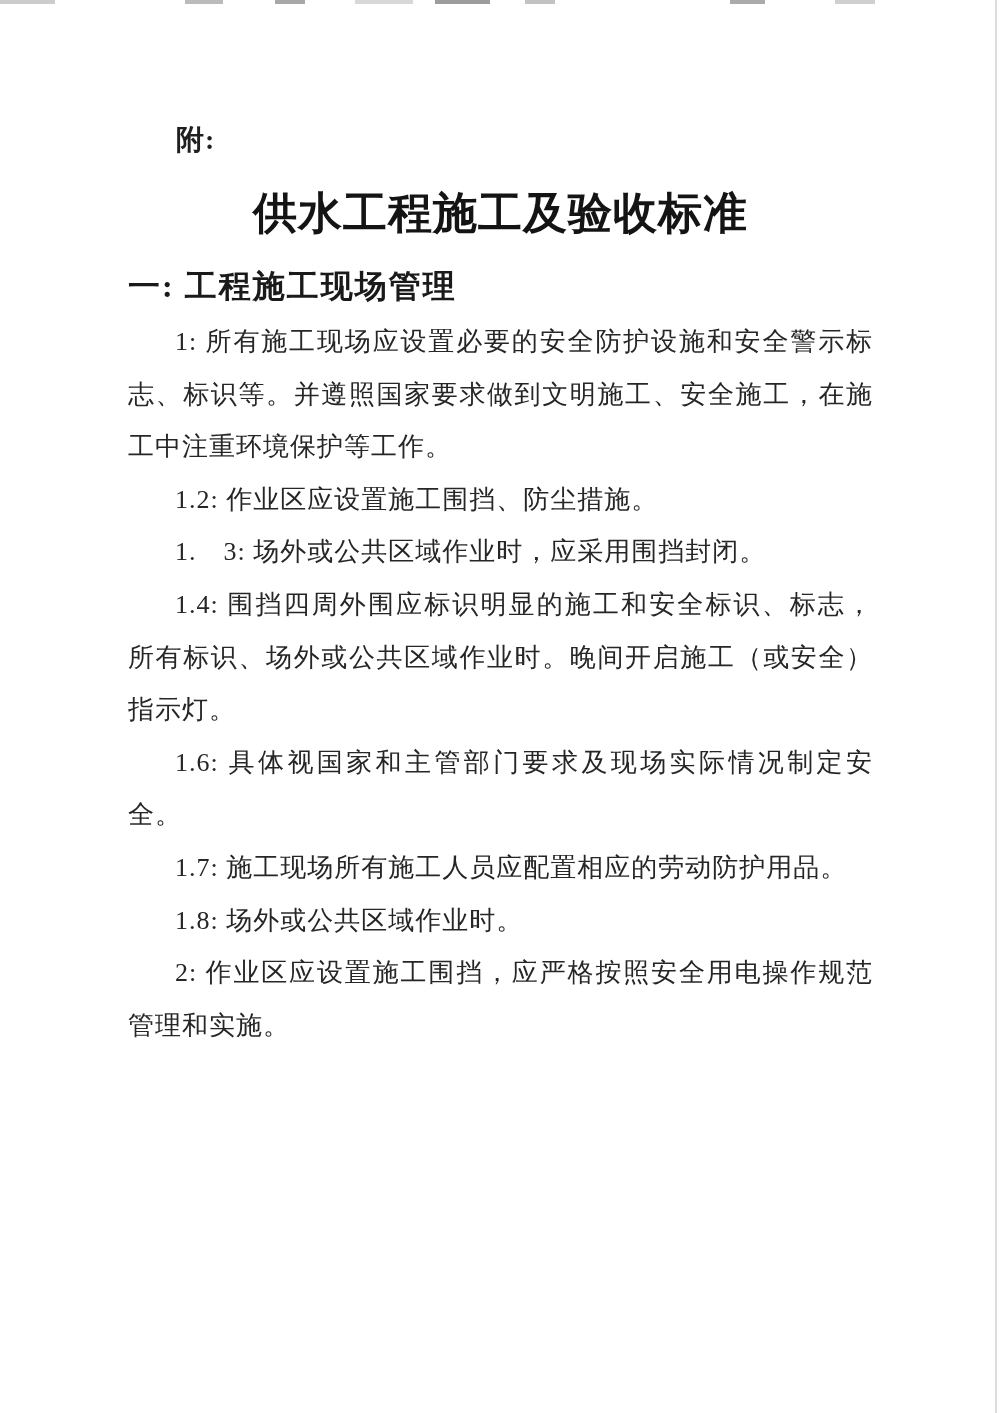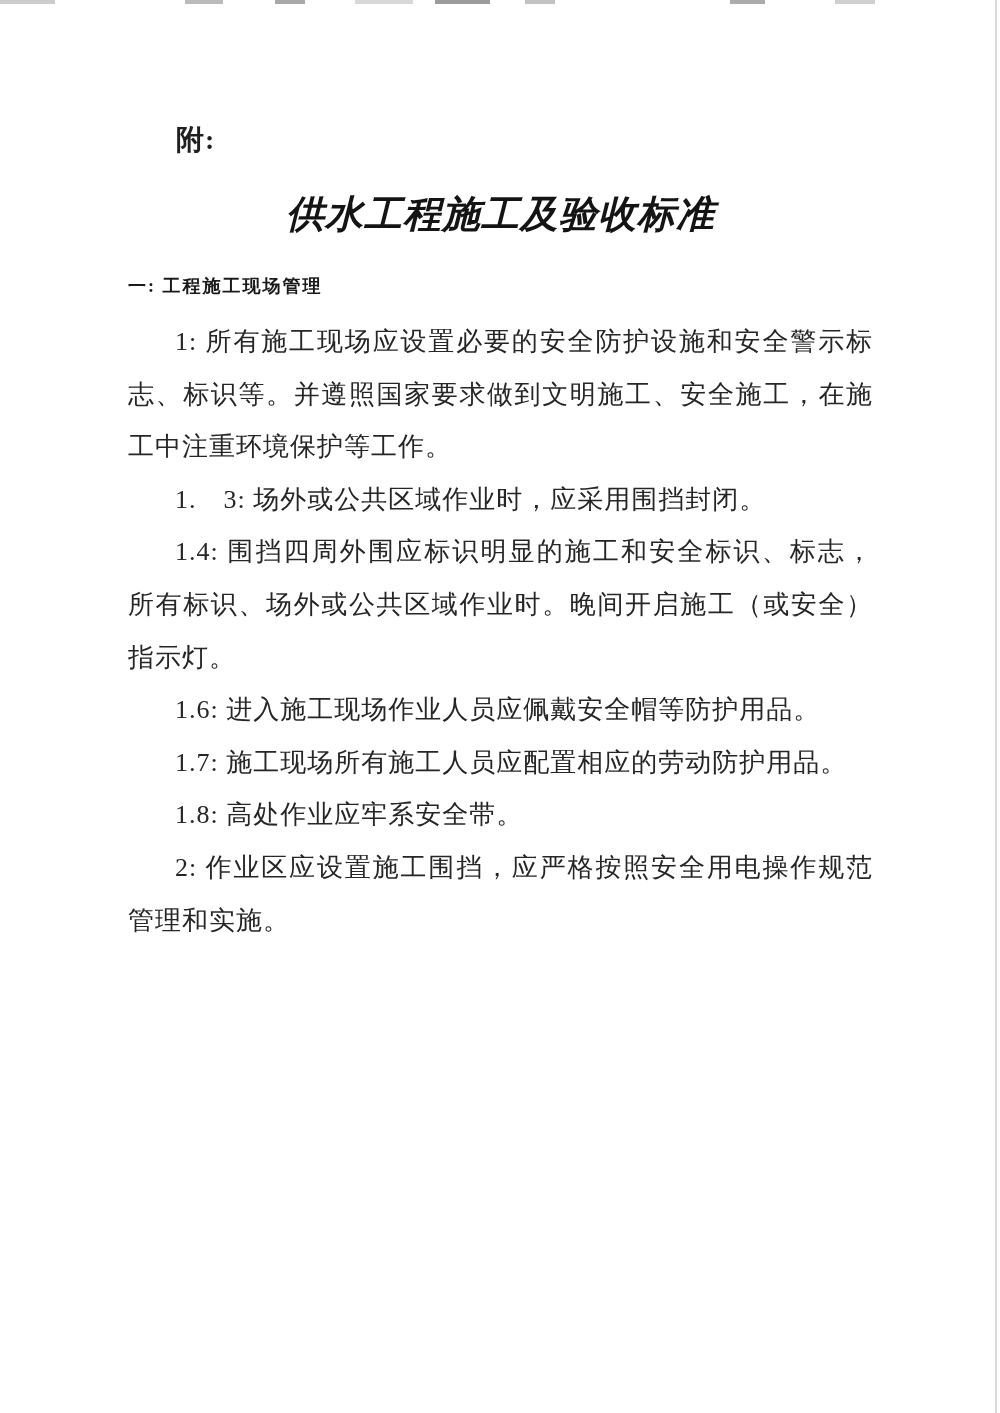--- a/index.html
+++ b/index.html
@@ -52,31 +52,30 @@
   }
   .attachment-label {
     font-size: 28px;
     font-weight: 600;
     line-height: 36px;
     margin: 0 0 0 48px;
     letter-spacing: 1px;
   }
   .doc-title {
     margin: 32px 0 4px 0;
-    font-size: 38px;
+    font-size: 44px;
     font-weight: 700;
     text-align: center;
     line-height: 48px;
     letter-spacing: 1px;
     color: #141414;
-    font-style: italic;
   }
   .section-heading {
     margin: 30px 0 0 0;
-    font-size: 18px;
+    font-size: 32px;
     font-weight: 700;
     line-height: 36px;
     letter-spacing: 2px;
     color: #1a1a1a;
   }
   .body-text {
     margin-top: 12px;
   }
   .body-text p {
     margin: 0;
@@ -107,22 +106,23 @@
   <div class="content">
 
     <p class="attachment-label">附:</p>
 
     <h1 class="doc-title">供水工程施工及验收标准</h1>
 
     <h2 class="section-heading">一: 工程施工现场管理</h2>
 
     <div class="body-text">
       <p>1: 所有施工现场应设置必要的安全防护设施和安全警示标志、标识等。并遵照国家要求做到文明施工、安全施工，在施工中注重环境保护等工作。</p>
+      <p>1.2: 作业区应设置施工围挡、防尘措施。</p>
       <p>1.　3: 场外或公共区域作业时，应采用围挡封闭。</p>
       <p>1.4: 围挡四周外围应标识明显的施工和安全标识、标志，所有标识、场外或公共区域作业时。晚间开启施工（或安全）指示灯。</p>
-      <p>1.6: 进入施工现场作业人员应佩戴安全帽等防护用品。</p>
+      <p>1.6: 具体视国家和主管部门要求及现场实际情况制定安全。</p>
       <p>1.7: 施工现场所有施工人员应配置相应的劳动防护用品。</p>
-      <p>1.8: 高处作业应牢系安全带。</p>
+      <p>1.8: 场外或公共区域作业时。</p>
       <p>2: 作业区应设置施工围挡，应严格按照安全用电操作规范管理和实施。</p>
     </div>
 
   </div>
 </div>
 
 </body></html>

